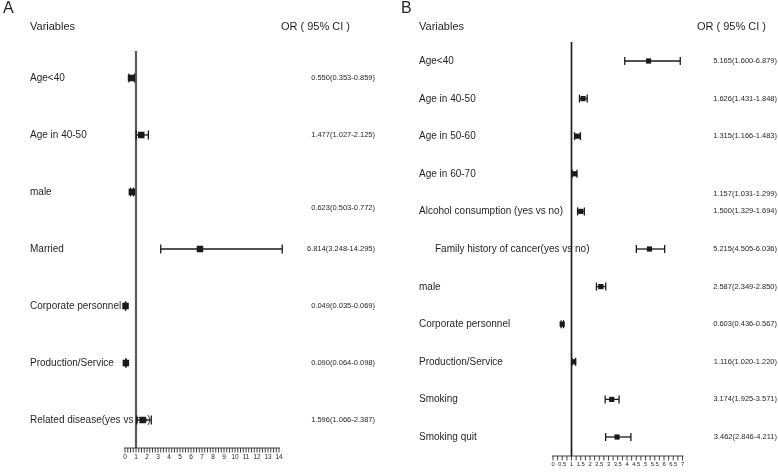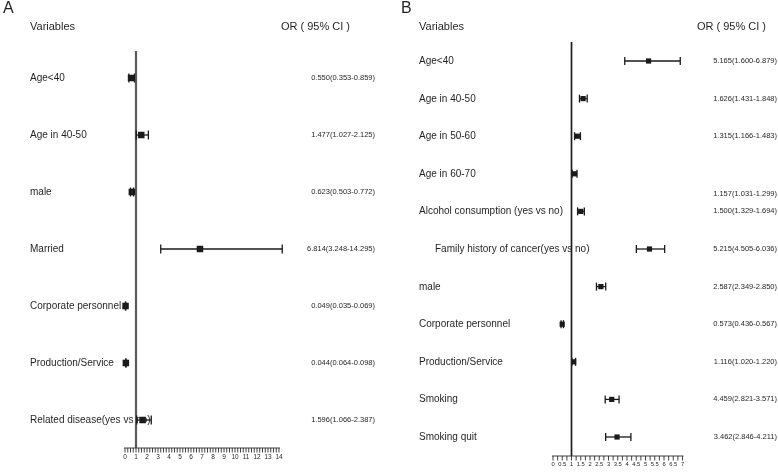--- a/index.html
+++ b/index.html
@@ -249,27 +249,27 @@
       <div class="axis-label" style="left: 235px; top: 453.5px; font-size: 6.5px;">10</div>
       <div class="axis-label" style="left: 246px; top: 453.5px; font-size: 6.5px;">11</div>
       <div class="axis-label" style="left: 257px; top: 453.5px; font-size: 6.5px;">12</div>
       <div class="axis-label" style="left: 268px; top: 453.5px; font-size: 6.5px;">13</div>
       <div class="axis-label" style="left: 279px; top: 453.5px; font-size: 6.5px;">14</div>
       <div class="row-label" style="left: 30px; top: 78px;">Age&lt;40</div>
       <div class="row-value" style="right: 403px; top: 78px;">0.550(0.353-0.859)</div>
       <div class="row-label" style="left: 30px; top: 135px;">Age in 40-50</div>
       <div class="row-value" style="right: 403px; top: 135px;">1.477(1.027-2.125)</div>
       <div class="row-label" style="left: 30px; top: 192px;">male</div>
-      <div class="row-value" style="right: 403px; top: 192px; margin-left: 16px;">0.623(0.503-0.772)</div>
+      <div class="row-value" style="right: 403px; top: 208px; margin-left: 16px;">0.623(0.503-0.772)</div>
       <div class="row-label" style="left: 30px; top: 249px;">Married</div>
       <div class="row-value" style="right: 403px; top: 249px;">6.814(3.248-14.295)</div>
       <div class="row-label" style="left: 30px; top: 306px;">Corporate personnel</div>
       <div class="row-value" style="right: 403px; top: 306px;">0.049(0.035-0.069)</div>
       <div class="row-label" style="left: 30px; top: 363px;">Production/Service</div>
-      <div class="row-value" style="right: 403px; top: 363px;">0.044(0.064-0.098)</div>
+      <div class="row-value" style="right: 403px; top: 363px;">0.090(0.064-0.098)</div>
       <div class="row-label" style="left: 30px; top: 420px;">Related disease(yes vs no)</div>
       <div class="row-value" style="right: 403px; top: 420px;">1.596(1.066-2.387)</div>
       <div class="axis-label" style="left: 553px; top: 461.5px; font-size: 5.8px;">0</div>
       <div class="axis-label" style="left: 562.25px; top: 461.5px; font-size: 5.8px;">0.5</div>
       <div class="axis-label" style="left: 571.5px; top: 461.5px; font-size: 5.8px;">1</div>
       <div class="axis-label" style="left: 580.75px; top: 461.5px; font-size: 5.8px;">1.5</div>
       <div class="axis-label" style="left: 590px; top: 461.5px; font-size: 5.8px;">2</div>
       <div class="axis-label" style="left: 599.25px; top: 461.5px; font-size: 5.8px;">2.5</div>
       <div class="axis-label" style="left: 608.5px; top: 461.5px; font-size: 5.8px;">3</div>
       <div class="axis-label" style="left: 617.75px; top: 461.5px; font-size: 5.8px;">3.5</div>
@@ -288,21 +288,21 @@
       <div class="row-value" style="right: 1px; top: 136.2px;">1.315(1.166-1.483)</div>
       <div class="row-label" style="left: 419px; top: 173.8px;">Age in 60-70</div>
       <div class="row-value" style="right: 1px; top: 173.8px; margin-top: 20px;">1.157(1.031-1.299)</div>
       <div class="row-label" style="left: 419px; top: 211.4px;">Alcohol consumption (yes vs no)</div>
       <div class="row-value" style="right: 1px; top: 211.4px;">1.500(1.329-1.694)</div>
       <div class="row-label" style="left: 419px; top: 249px; padding-left: 16px;">Family history of cancer(yes vs no)</div>
       <div class="row-value" style="right: 1px; top: 249px;">5.215(4.505-6.036)</div>
       <div class="row-label" style="left: 419px; top: 286.6px;">male</div>
       <div class="row-value" style="right: 1px; top: 286.6px;">2.587(2.349-2.850)</div>
       <div class="row-label" style="left: 419px; top: 324.2px;">Corporate personnel</div>
-      <div class="row-value" style="right: 1px; top: 324.2px;">0.573(0.436-0.567)</div>
+      <div class="row-value" style="right: 1px; top: 324.2px;">0.603(0.436-0.567)</div>
       <div class="row-label" style="left: 419px; top: 361.8px;">Production/Service</div>
       <div class="row-value" style="right: 1px; top: 361.8px;">1.116(1.020-1.220)</div>
       <div class="row-label" style="left: 419px; top: 399.4px;">Smoking</div>
-      <div class="row-value" style="right: 1px; top: 399.4px;">4.459(2.821-3.571)</div>
+      <div class="row-value" style="right: 1px; top: 399.4px;">3.174(1.925-3.571)</div>
       <div class="row-label" style="left: 419px; top: 437px;">Smoking quit</div>
       <div class="row-value" style="right: 1px; top: 437px;">3.462(2.846-4.211)</div>
     </div>
 </div>
 
 </body></html>

